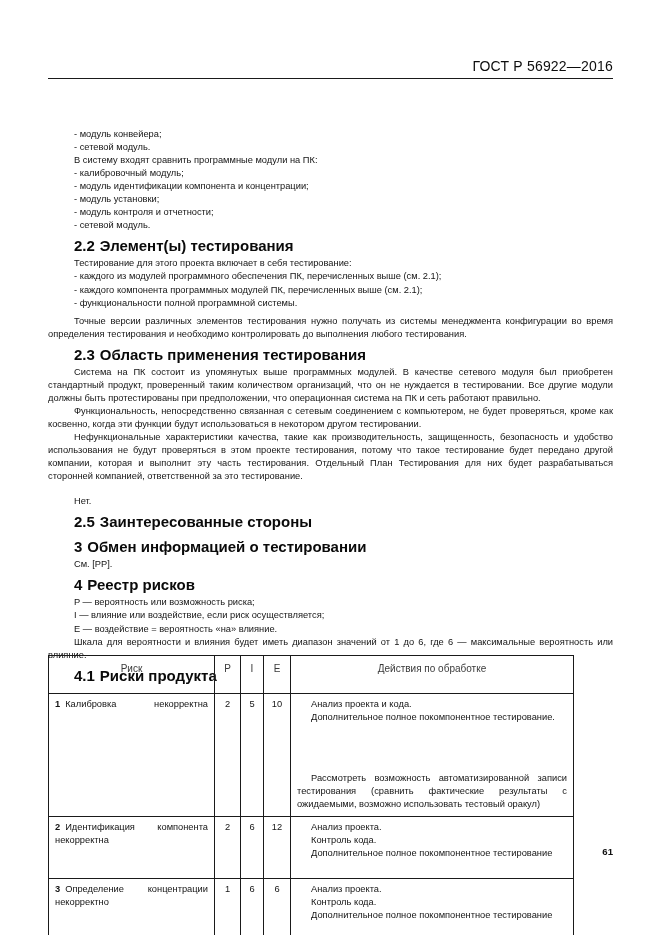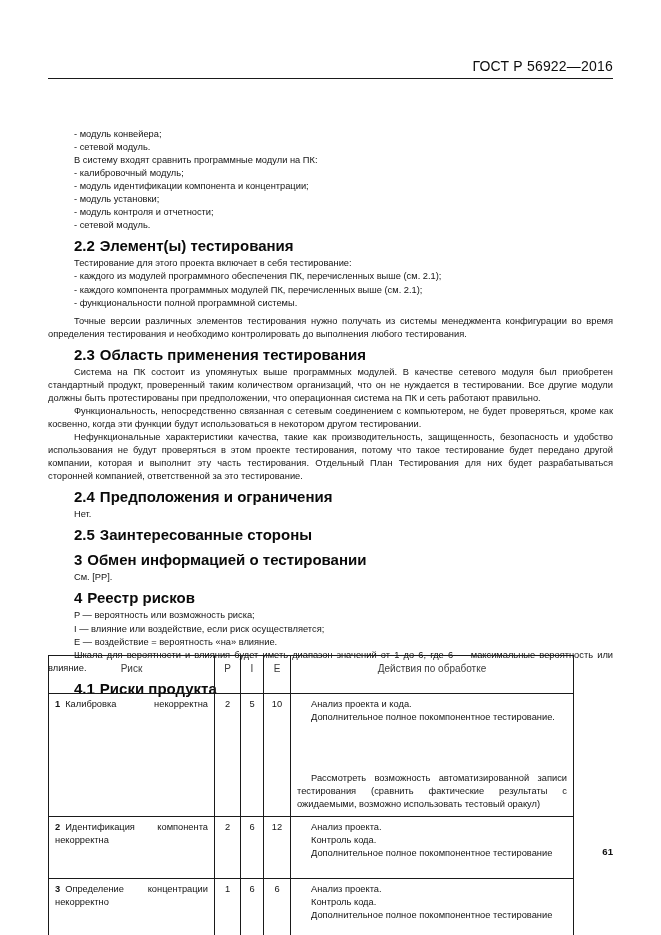--- a/index.html
+++ b/index.html
@@ -182,21 +182,20 @@
     <p class="indent">Точные версии различных элементов тестирования нужно получать из системы менеджмента конфигурации во время определения тестирования и необходимо контролировать до выполнения любого тестирования.</p>
 
     <div class="gap-md"></div>
     <h3 class="sec"><span class="num">2.3</span><span>Область применения тестирования</span></h3>
     <div class="gap-sm"></div>
     <p class="indent">Система на ПК состоит из упомянутых выше программных модулей. В качестве сетевого модуля был приобретен стандартный продукт, проверенный таким количеством организаций, что он не нуждается в тестировании. Все другие модули должны быть протестированы при предположении, что операционная система на ПК и сеть работают правильно.</p>
     <p class="indent">Функциональность, непосредственно связанная с сетевым соединением с компьютером, не будет проверяться, кроме как косвенно, когда эти функции будут использоваться в некотором другом тестировании.</p>
     <p class="indent">Нефункциональные характеристики качества, такие как производительность, защищенность, безопасность и удобство использования не будут проверяться в этом проекте тестирования, потому что такое тестирование будет передано другой компании, которая и выполнит эту часть тестирования. Отдельный План Тестирования для них будет разрабатываться сторонней компанией, ответственной за это тестирование.</p>
 
     <div class="gap-md"></div>
-    <h3 class="sec"><span class="num">2.4</span><span>Предположения и ограничения</span></h3>
     <div class="gap-sm"></div>
     <p class="flush body-line">Нет.</p>
 
     <div class="gap-md"></div>
     <h3 class="sec"><span class="num">2.5</span><span>Заинтересованные стороны</span></h3>
     <div class="gap-sm"></div>
 
     <div class="gap-md"></div>
     <h3 class="sec"><span class="num">3</span><span>Обмен информацией о тестировании</span></h3>
     <div class="gap-sm"></div>

